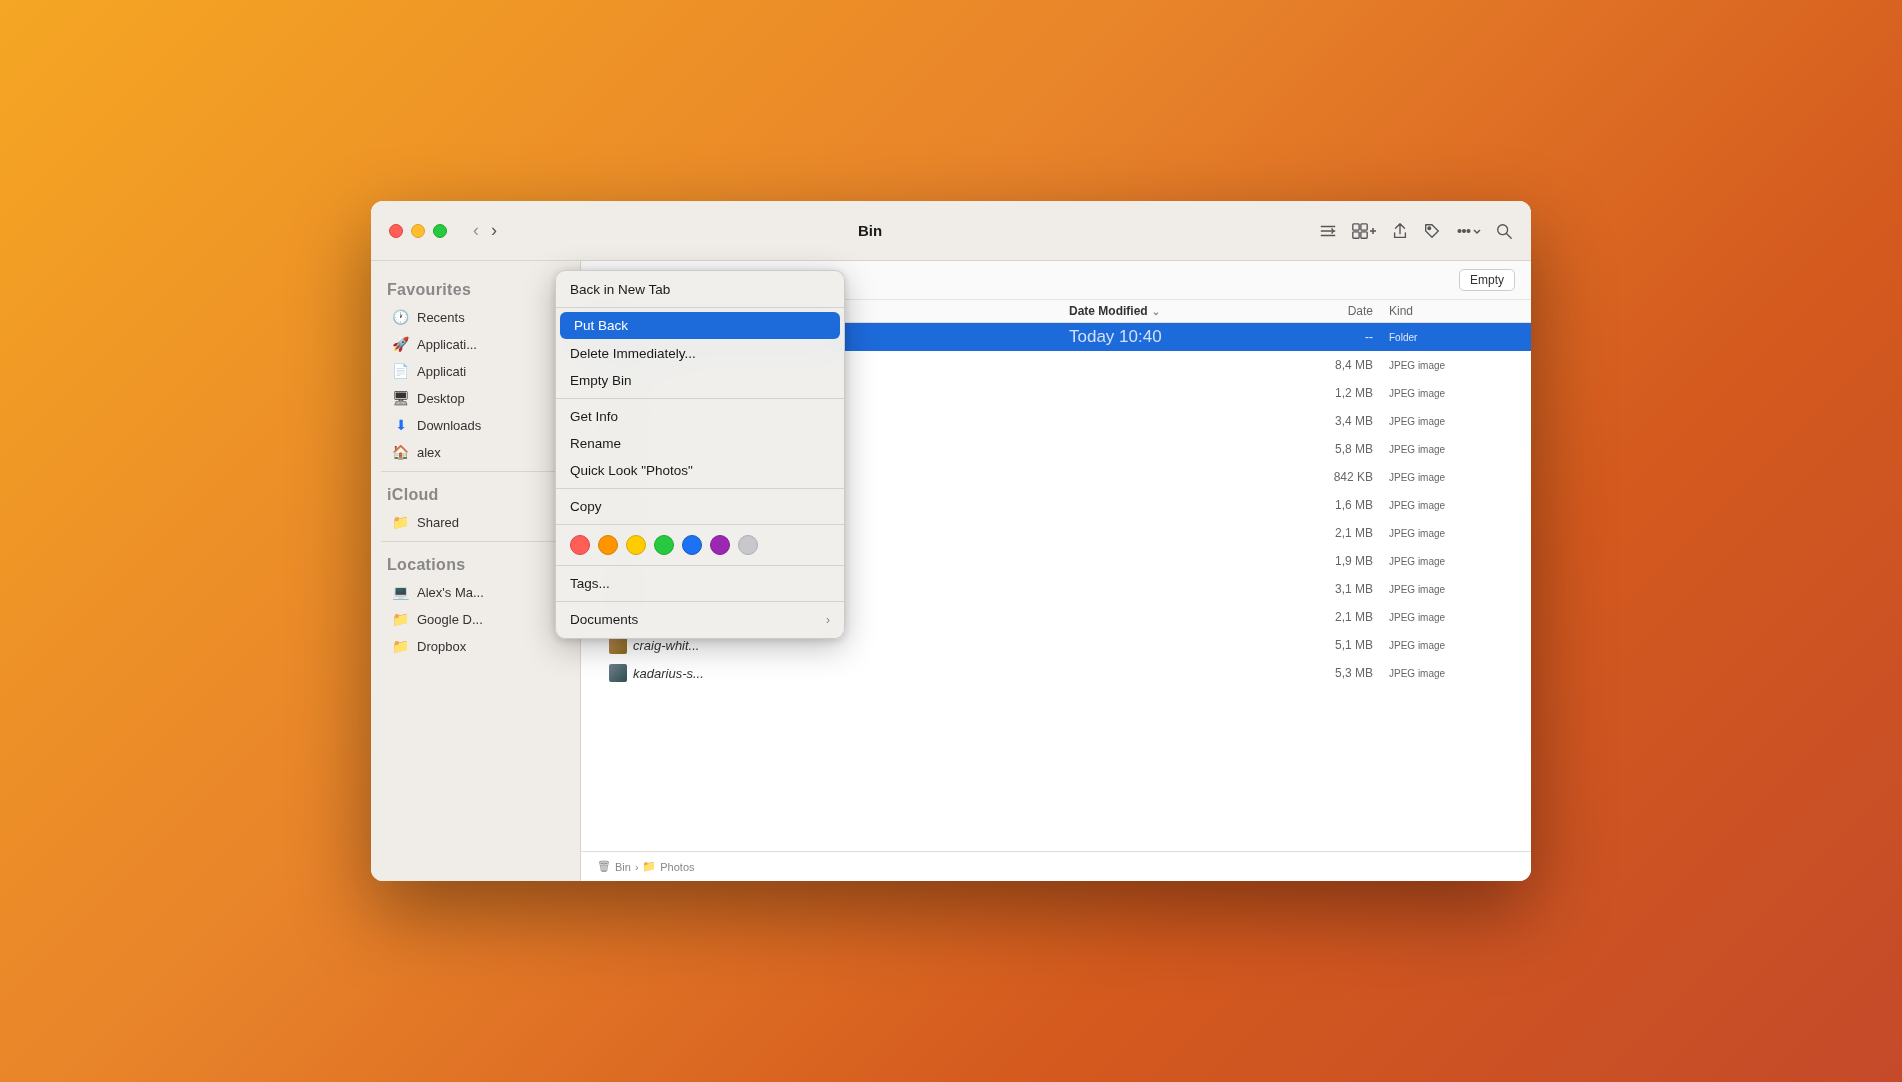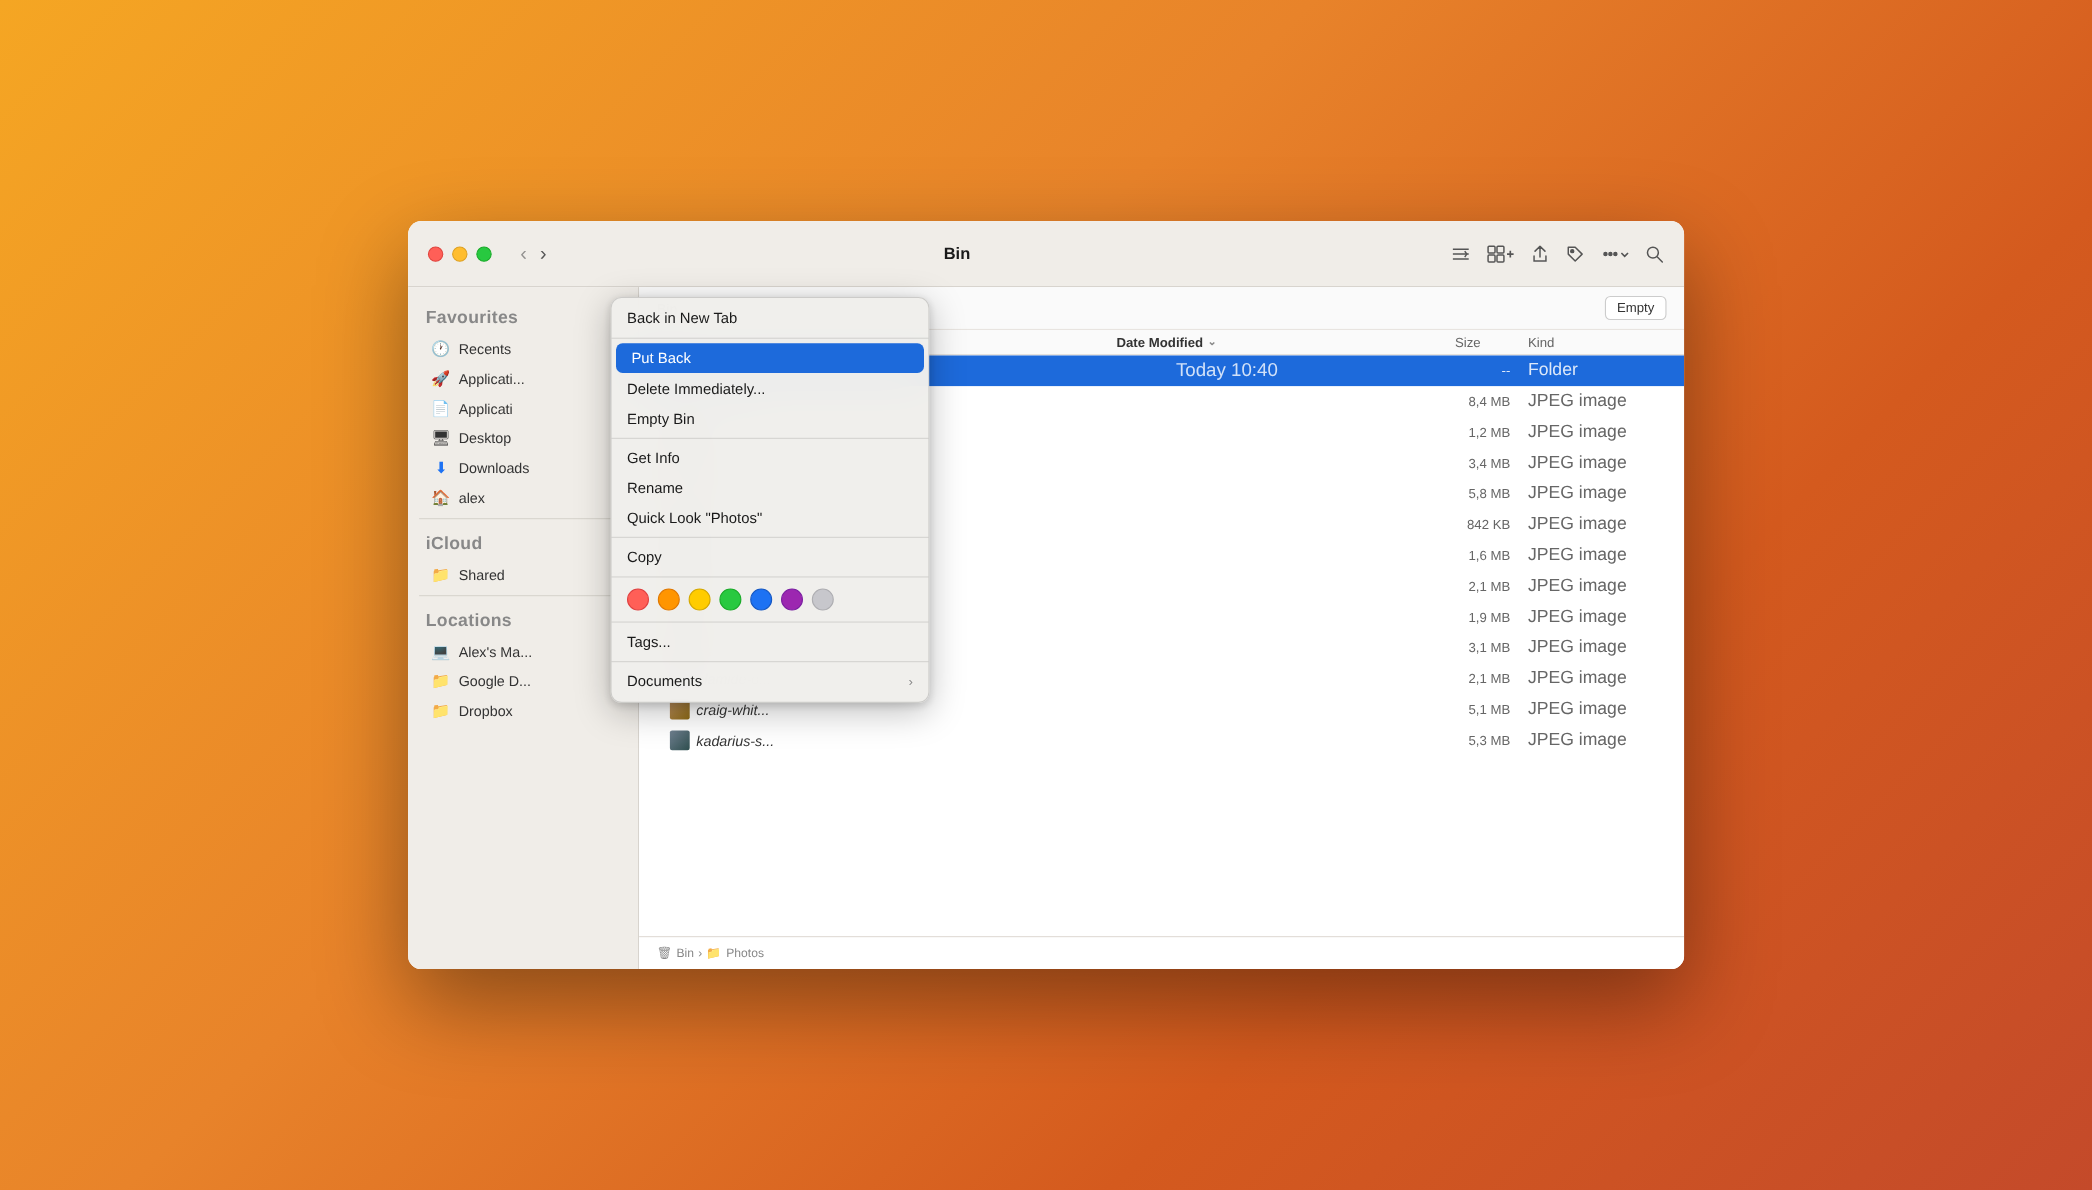--- a/index.html
+++ b/index.html
@@ -173,21 +173,20 @@
     
     .col-headers {
       display: flex;
       align-items: center;
       padding: 4px 12px;
       border-bottom: 1px solid #e0dbd5;
       background: #fafafa;
       font-size: 12px;
       color: #666;
       font-weight: 500;
-      gap: 27px;
     }
     .col-name { flex: 1; min-width: 200px; }
     .col-date { width: 220px; display: flex; align-items: center; gap: 4px; font-weight: 600; color: #333; }
     .col-size { width: 100px; text-align: right; padding-right: 16px; }
     .col-kind { width: 130px; }
     .sort-arrow { font-size: 10px; color: #888; }
     
     .file-list {
       flex: 1;
       overflow-y: auto;
@@ -243,21 +242,21 @@
       height: 18px;
       border-radius: 2px;
       background: #888;
       flex-shrink: 0;
       margin-right: 6px;
     }
     .file-name { flex: 1; overflow: hidden; text-overflow: ellipsis; white-space: nowrap; font-style: italic; }
     .file-date { width: 220px; color: #666; font-size: 17px; }
     .file-row.selected .file-date { color: rgba(255,255,255,0.8); }
     .file-size { width: 100px; text-align: right; padding-right: 16px; color: #666; font-size: 12px; }
-    .file-kind { width: 130px; color: #666; font-size: 16px; }
+    .file-kind { width: 130px; color: #666; font-size: 10px; }
     
     .status-bar {
       border-top: 1px solid #e0dbd5;
       padding: 6px 16px;
       font-size: 11px;
       color: #888;
       display: flex;
       align-items: center;
       gap: 6px;
       min-height: 30px;
@@ -465,21 +464,21 @@
         <span class="breadcrumb-text">Bin</span>
         <button class="empty-btn">Empty</button>
       </div>
 
       <div class="col-headers">
         <div class="col-name">Name</div>
         <div class="col-date">
           <span>Date Modified</span>
           <span class="sort-arrow">⌄</span>
         </div>
-        <div class="col-size">Size</div>
+        <div class="col-size">Date</div>
         <div class="col-kind">Kind</div>
       </div>
 
       <div class="file-list">
 
         <div class="file-row selected">
           <span class="file-chevron">▼</span>
           <div class="file-icon">
             <div class="folder-icon-blue"></div>
           </div>

